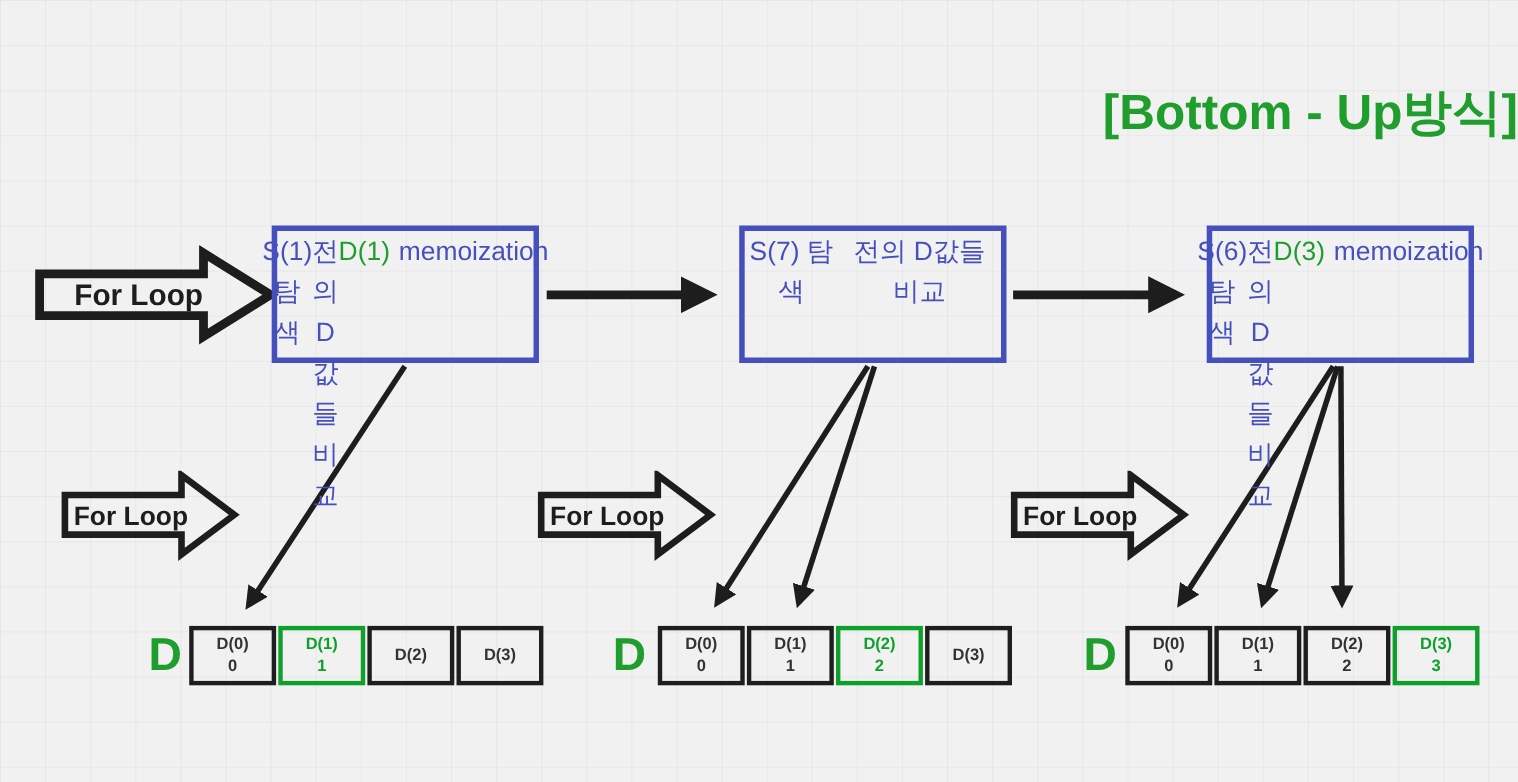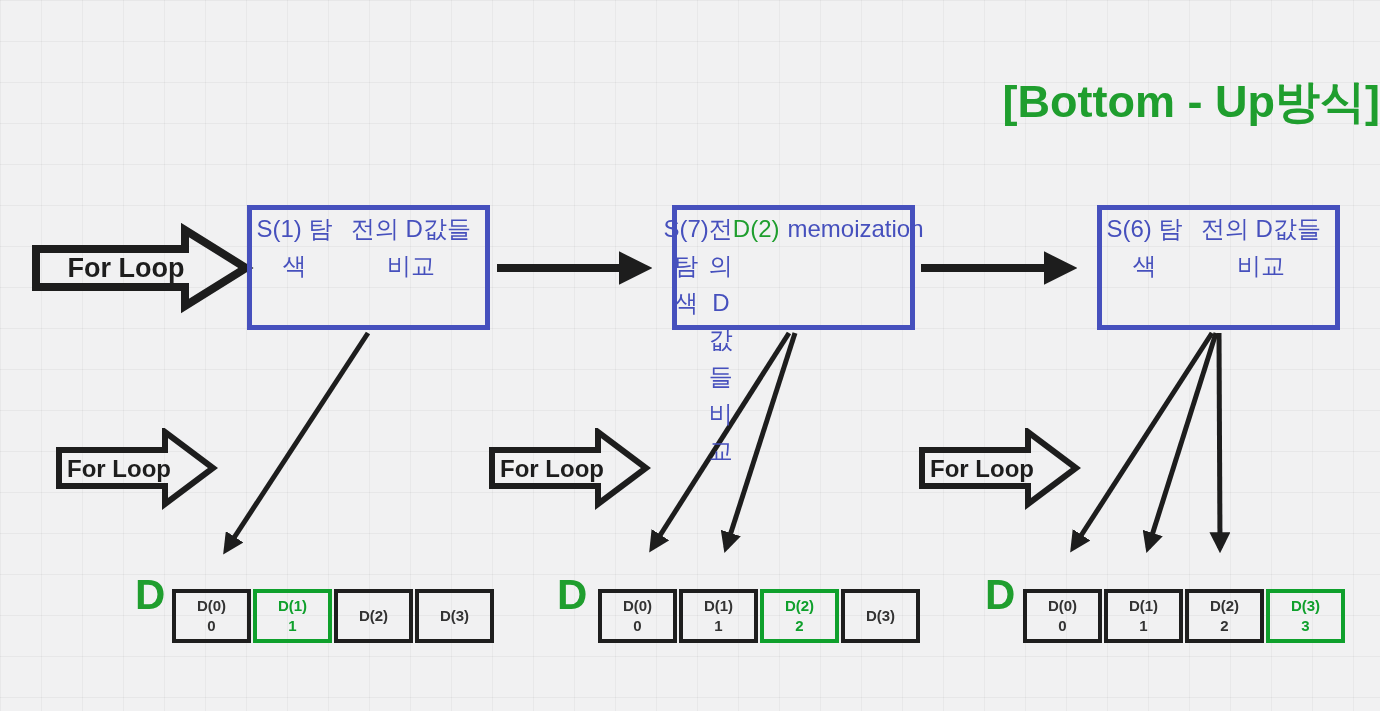--- a/index.html
+++ b/index.html
@@ -29,21 +29,21 @@
   .block-arrow{position:absolute;}
   .block-arrow polygon{fill:none;stroke:#1d1d1d;stroke-linejoin:miter;}
   .block-arrow text{
     font-family:"Liberation Sans","DejaVu Sans",sans-serif;
     font-weight:bold;fill:#1d1d1d;text-anchor:middle;
   }
   .d-label{
     position:absolute;font-size:42px;font-weight:bold;color:#1f9e2e;
   }
   .cells{
-    position:absolute;display:flex;gap:2px;margin-top:20px;
+    position:absolute;display:flex;gap:2px;
   }
   .cell{
     width:71px;height:46px;box-sizing:content-box;
     border:4px solid #1e1e1e;background:transparent;
     display:flex;flex-direction:column;justify-content:center;align-items:center;
     font-size:15px;font-weight:bold;color:#333;line-height:20px;
   }
   .cell.highlight{border-color:#0fa02c;color:#0fa02c;}
 </style>
 </head>
@@ -68,20 +68,23 @@
 </svg>
 
 <svg class="block-arrow" style="left:28px;top:223px" width="230" height="92">
   <polygon points="8,26 157,26 157,7 218,45 157,83 157,64 8,64" stroke-width="8"></polygon>
   <text x="98" y="54" font-size="27">For Loop</text>
 </svg>
 
 <div class="step-box" style="left:247px">
   <div>S(1) 탐색</div>
   <div>전의 D값들 비교</div>
+  <div>
+    <span class="memo-ref">D(1)</span><span>memoization</span>
+  </div>
 </div>
 
 <svg class="block-arrow" style="left:55px;top:428px" width="165" height="82">
   <polygon points="4,22 110,22 110,4 158,40 110,76 110,58 4,58" stroke-width="6"></polygon>
   <text x="64" y="49" font-size="24">For Loop</text>
 </svg>
 
 <div class="d-label" style="left:135px;top:571px">D</div>
 <div class="cells" style="left:172px;top:569px">
   <div class="cell">
@@ -98,23 +101,20 @@
   </div>
   <div class="cell">
     <span>D(3)</span>
     <span></span>
   </div>
 </div>
 
 <div class="step-box" style="left:672px">
   <div>S(7) 탐색</div>
   <div>전의 D값들 비교</div>
-  <div>
-    <span class="memo-ref">D(2)</span><span>memoization</span>
-  </div>
 </div>
 
 <svg class="block-arrow" style="left:488px;top:428px" width="165" height="82">
   <polygon points="4,22 110,22 110,4 158,40 110,76 110,58 4,58" stroke-width="6"></polygon>
   <text x="64" y="49" font-size="24">For Loop</text>
 </svg>
 
 <div class="d-label" style="left:557px;top:571px">D</div>
 <div class="cells" style="left:598px;top:569px">
   <div class="cell">
@@ -131,20 +131,23 @@
   </div>
   <div class="cell">
     <span>D(3)</span>
     <span></span>
   </div>
 </div>
 
 <div class="step-box" style="left:1097px">
   <div>S(6) 탐색</div>
   <div>전의 D값들 비교</div>
+  <div>
+    <span class="memo-ref">D(3)</span><span>memoization</span>
+  </div>
 </div>
 
 <svg class="block-arrow" style="left:918px;top:428px" width="165" height="82">
   <polygon points="4,22 110,22 110,4 158,40 110,76 110,58 4,58" stroke-width="6"></polygon>
   <text x="64" y="49" font-size="24">For Loop</text>
 </svg>
 
 <div class="d-label" style="left:985px;top:571px">D</div>
 <div class="cells" style="left:1023px;top:569px">
   <div class="cell">

